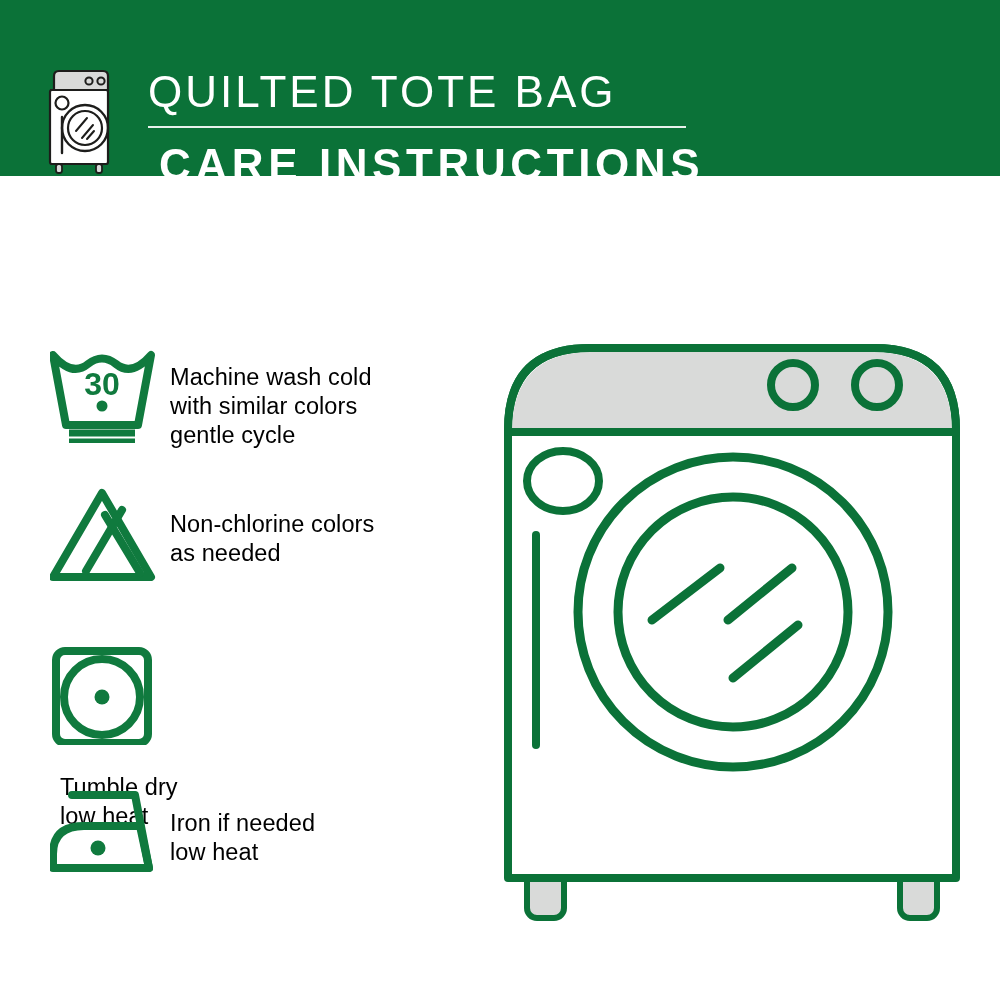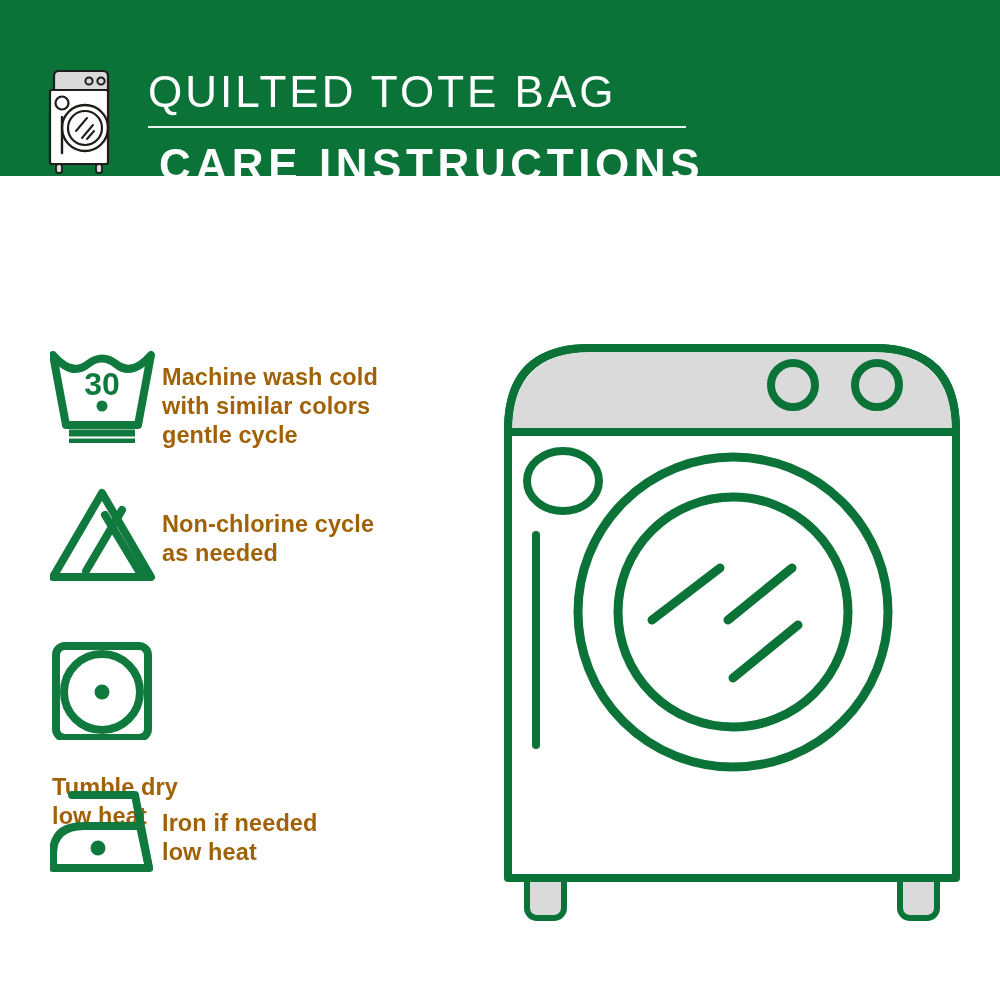--- a/index.html
+++ b/index.html
@@ -84,33 +84,34 @@
     left: 50px;
     width: 420px;
     display: flex;
     align-items: flex-start;
   }
   .care-row .symbol {
     width: 110px;
     height: 100px;
     flex: 0 0 110px;
     display: flex;
-    align-items: center;
+    align-items: flex-end;
     justify-content: flex-start;
   }
   .care-row .care-text {
     flex: 1 1 auto;
     font-family: "Liberation Sans", sans-serif;
     font-size: 23.5px;
-    font-weight: 700;
-    color: #a16207;
+    font-weight: 400;
+    color: #000000;
     line-height: 29px;
     letter-spacing: 0.1px;
     white-space: pre-line;
     padding-left: 2px;
+    margin-left: 8px;
   }
   .row-wash   { top: 106px; }
   .row-bleach { top: 248px; }
   .row-dry    { top: 398px; flex-direction: column; }
   .row-iron   { top: 545px; }
 
   .row-wash .care-text   { padding-top: 20px; }
   .row-bleach .care-text { padding-top: 25px; }
   .row-dry .care-text    { padding-top: 28px; }
   .row-iron .care-text   { padding-top: 27px; }
@@ -190,21 +191,21 @@
         <svg viewBox="0 0 110 100" width="110" height="100" aria-hidden="true">
 
           <path d="M52 8 L101 92 L3 92 Z" fill="none" stroke="#107a3e" stroke-width="8" stroke-linejoin="round"></path>
 
           <line x1="55" y1="30" x2="90" y2="88" stroke="#107a3e" stroke-width="8" stroke-linecap="round"></line>
           <line x1="33" y1="88" x2="73" y2="22" stroke="#107a3e" stroke-width="0"></line>
           <line x1="70" y1="54" x2="66" y2="47" stroke="#107a3e" stroke-width="0"></line>
           <line x1="36" y1="86" x2="72" y2="25" stroke="#107a3e" stroke-width="8" stroke-linecap="round"></line>
         </svg>
       </div>
-      <div class="care-text">Non-chlorine cycle
+      <div class="care-text">Non-chlorine colors
 as needed</div>
     </div>
 
     <div class="care-row row-dry">
       <div class="symbol">
         <svg viewBox="0 0 110 100" width="110" height="100" aria-hidden="true">
           <rect x="6" y="6" width="92" height="92" rx="9" ry="9" fill="none" stroke="#107a3e" stroke-width="8"></rect>
           <circle cx="52" cy="52" r="38" fill="none" stroke="#107a3e" stroke-width="8"></circle>
           <circle cx="52" cy="52" r="7.5" fill="#107a3e"></circle>
         </svg>

